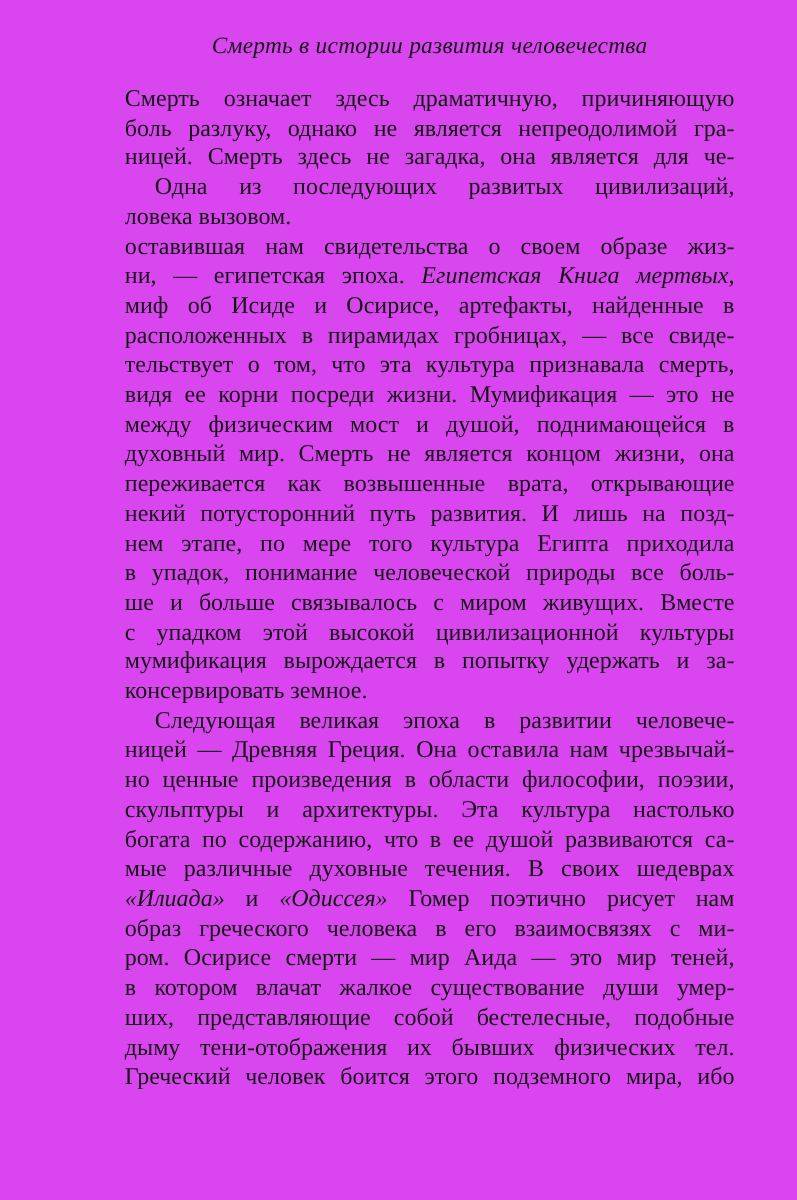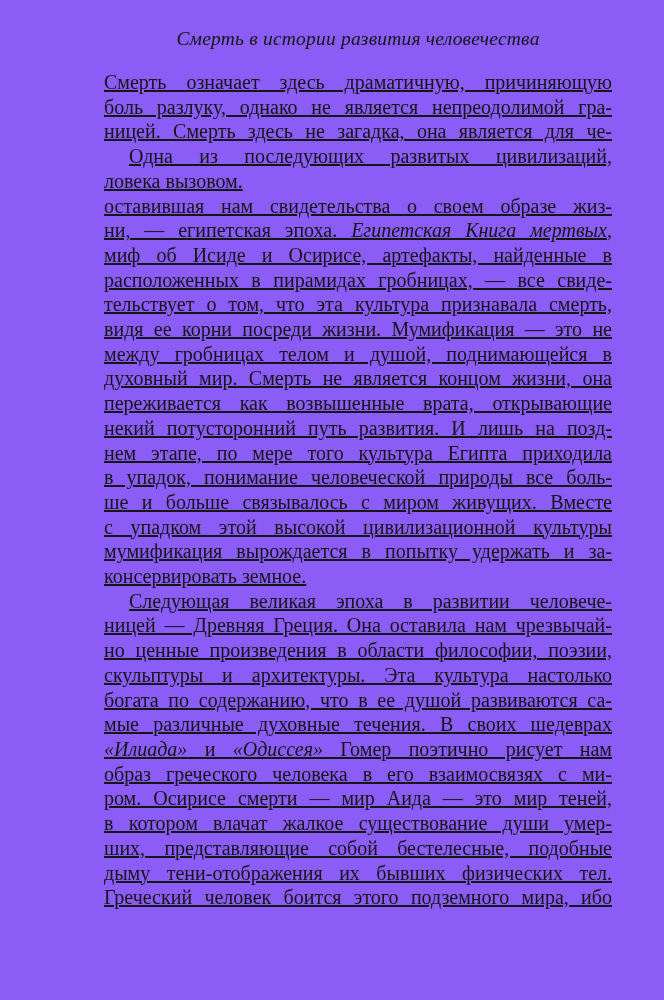--- a/index.html
+++ b/index.html
@@ -11,21 +11,21 @@
     height: 1000px;
     background: #ffffff;
     font-family: "Liberation Serif", "DejaVu Serif", serif;
     color: #151515;
     position: relative;
     overflow: hidden;
   }
   .book-page {
     position: absolute;
     inset: 0;
-    background: #8b5cf6;
+    background: #d946ef;
   }
   .running-header {
     position: absolute;
     left: 104px;
     top: 28px;
     width: 508px;
     text-align: center;
     font-style: italic;
     font-size: 19.5px;
     letter-spacing: 0.2px;
@@ -36,21 +36,20 @@
     left: 104px;
     top: 70px;
     width: 508px;
     font-size: 20px;
     line-height: 24.7px;
   }
   .line {
     text-align: justify;
     text-align-last: justify;
     white-space: normal;
-    text-decoration: underline;
   }
   .line.last {
     text-align-last: left;
   }
   .line.indent {
     text-indent: 25px;
   }
   .it {
     font-style: italic;
   }
@@ -74,21 +73,21 @@
       <div class="line"><span>боль разлуку, однако не является непреодолимой гра-</span></div>
       <div class="line"><span>ницей. Смерть здесь не загадка, она является для че-</span></div>
       <div class="line indent"><span>Одна из последующих развитых цивилизаций,</span></div>
       <div class="line last"><span>ловека вызовом.</span></div>
       <div class="line"><span>оставившая нам свидетельства о своем образе жиз-</span></div>
       <div class="line"><span>ни, — египетская эпоха. </span><span class="it">Египетская Книга мертвых</span><span>,</span></div>
       <div class="line"><span>миф об Исиде и Осирисе, артефакты, найденные в</span></div>
       <div class="line"><span>расположенных в пирамидах гробницах, — все свиде-</span></div>
       <div class="line"><span>тельствует о том, что эта культура признавала смерть,</span></div>
       <div class="line"><span>видя ее корни посреди жизни. Мумификация — это не</span></div>
-      <div class="line"><span>между гробницах телом и душой, поднимающейся в</span></div>
+      <div class="line"><span>между физическим мост и душой, поднимающейся в</span></div>
       <div class="line"><span>духовный мир. Смерть не является концом жизни, она</span></div>
       <div class="line"><span>переживается как возвышенные врата, открывающие</span></div>
       <div class="line"><span>некий потусторонний путь развития. И лишь на позд-</span></div>
       <div class="line"><span>нем этапе, по мере того культура Египта приходила</span></div>
       <div class="line"><span>в упадок, понимание человеческой природы все боль-</span></div>
       <div class="line"><span>ше и больше связывалось с миром живущих. Вместе</span></div>
       <div class="line"><span>с упадком этой высокой цивилизационной культуры</span></div>
       <div class="line"><span>мумификация вырождается в попытку удержать и за-</span></div>
       <div class="line last"><span>консервировать земное.</span></div>
       <div class="line indent"><span>Следующая великая эпоха в развитии человече-</span></div>

